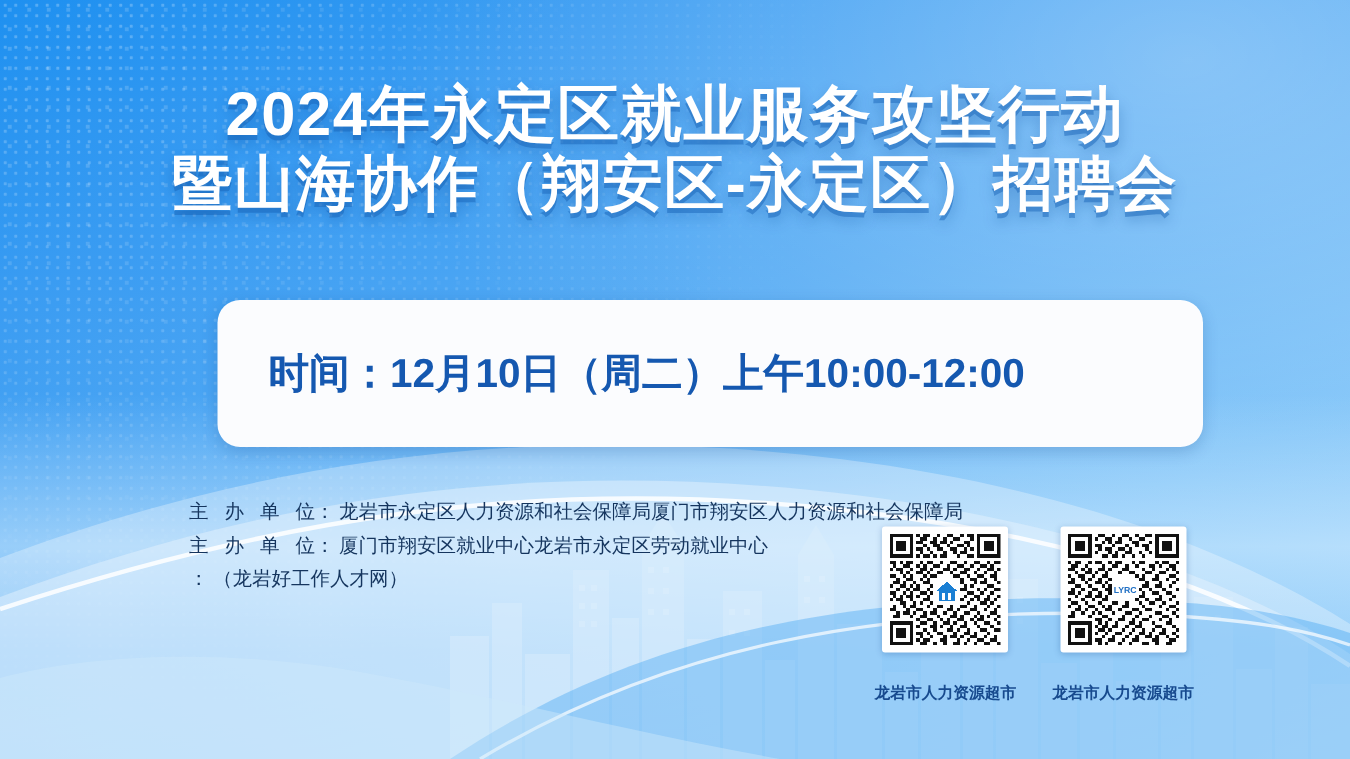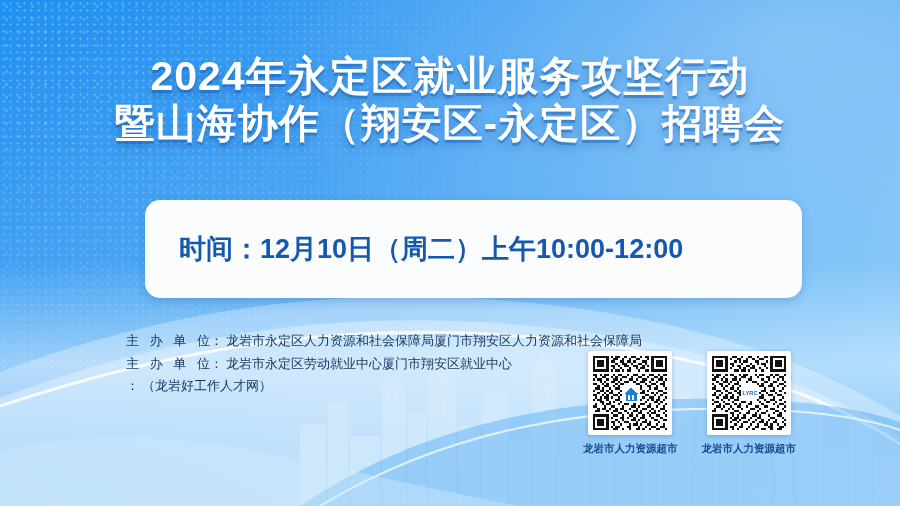--- a/index.html
+++ b/index.html
@@ -70,21 +70,21 @@
   .org-value{white-space:nowrap;}
 
   
   #qr-block{position:absolute;left:583px;top:351px;display:flex;gap:24px;}
   .qr-item{display:flex;flex-direction:column;align-items:center;}
   .qr-frame{
     width:74px;height:74px;background:#ffffff;padding:5px;border-radius:2px;
     box-shadow:0 1px 4px rgba(10,60,130,.25);display:block;
   }
   .qr-svg{display:block;width:74px;height:74px;}
-  .qr-caption{margin-top:7px;font-size:10.5px;color:#174a8e;font-weight:bold;white-space:nowrap;}
+  .qr-caption{margin-top:20px;font-size:10.5px;color:#174a8e;font-weight:bold;white-space:nowrap;}
 </style>
 </head>
 <body>
 
 <div id="poster">
 
   <div class="bg-layer" id="glow-right"></div>
   <div class="bg-layer" id="dots"></div>
   <div class="bg-layer" id="dots2"></div>
   <div class="bg-layer" id="bottom-light"></div>
@@ -173,22 +173,22 @@
       <span class="org-colon">：</span>
       <span class="org-values">
         <span class="org-value">龙岩市永定区人力资源和社会保障局</span>
         <span class="org-value">厦门市翔安区人力资源和社会保障局</span>
       </span>
     </div>
     <div class="org-row">
       <span class="org-label">主办单位</span>
       <span class="org-colon">：</span>
       <span class="org-values">
+        <span class="org-value">厦门市翔安区就业中心</span>
         <span class="org-value">龙岩市永定区劳动就业中心</span>
-        <span class="org-value">厦门市翔安区就业中心</span>
       </span>
     </div>
     <div class="org-row">
       <span class="org-colon">：</span>
       <span class="org-values">
         <span class="org-value">（龙岩好工作人才网）</span>
       </span>
     </div>
   </div>
 

